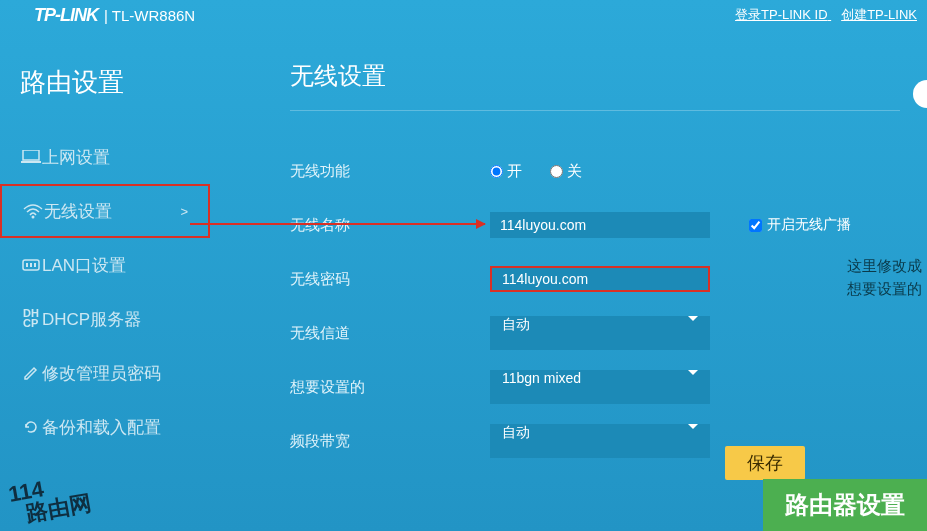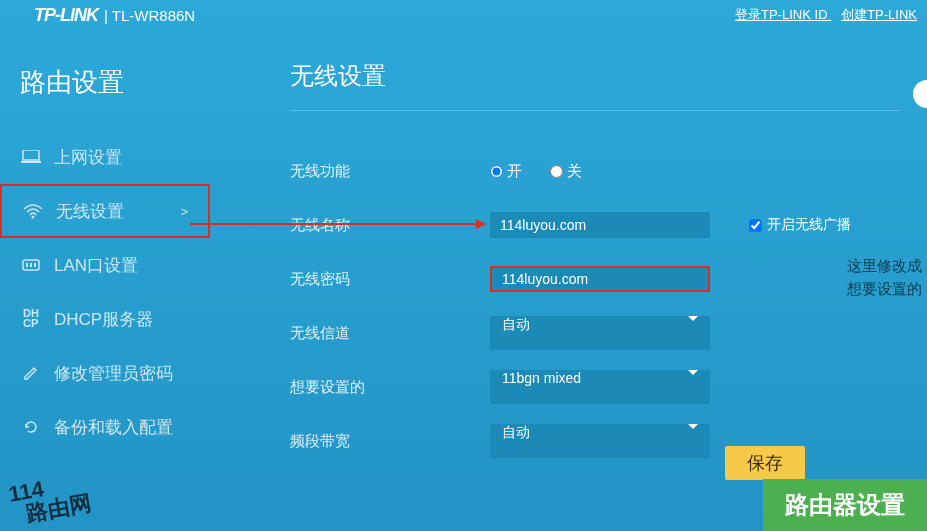--- a/index.html
+++ b/index.html
@@ -59,21 +59,20 @@
     display: flex;
     align-items: center;
     padding: 0 20px;
     color: #cce7f2;
     font-size: 17px;
     cursor: pointer;
     position: relative;
   }
   .sidebar-item .icon {
     width: 22px;
-    margin-right: 12px;
     display: inline-flex;
     justify-content: center;
   }
   .sidebar-item.active {
     border: 2px solid #d93025;
   }
   .sidebar-item .arrow {
     position: absolute;
     right: 20px;
     font-size: 13px;

